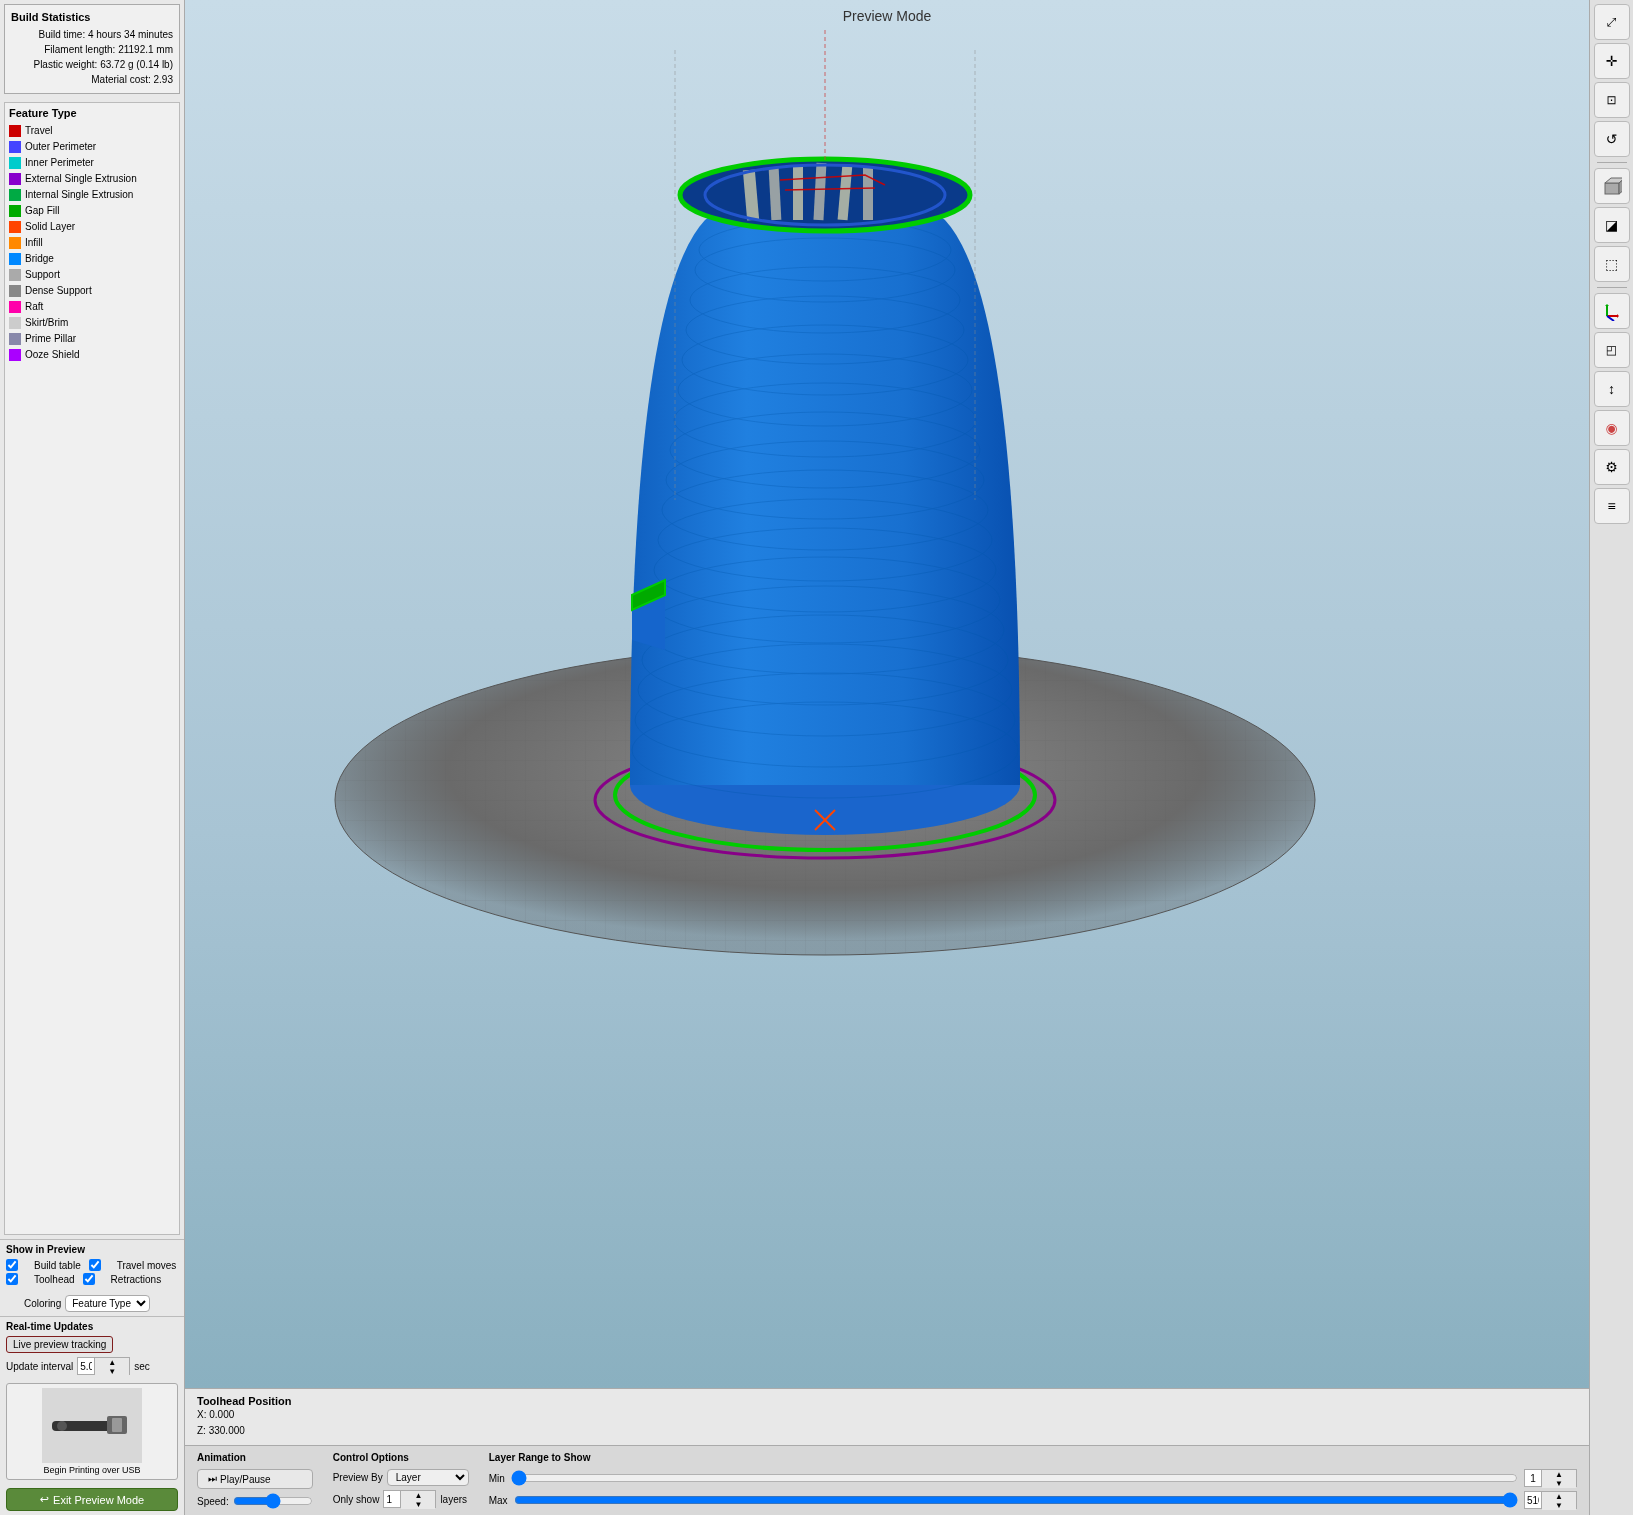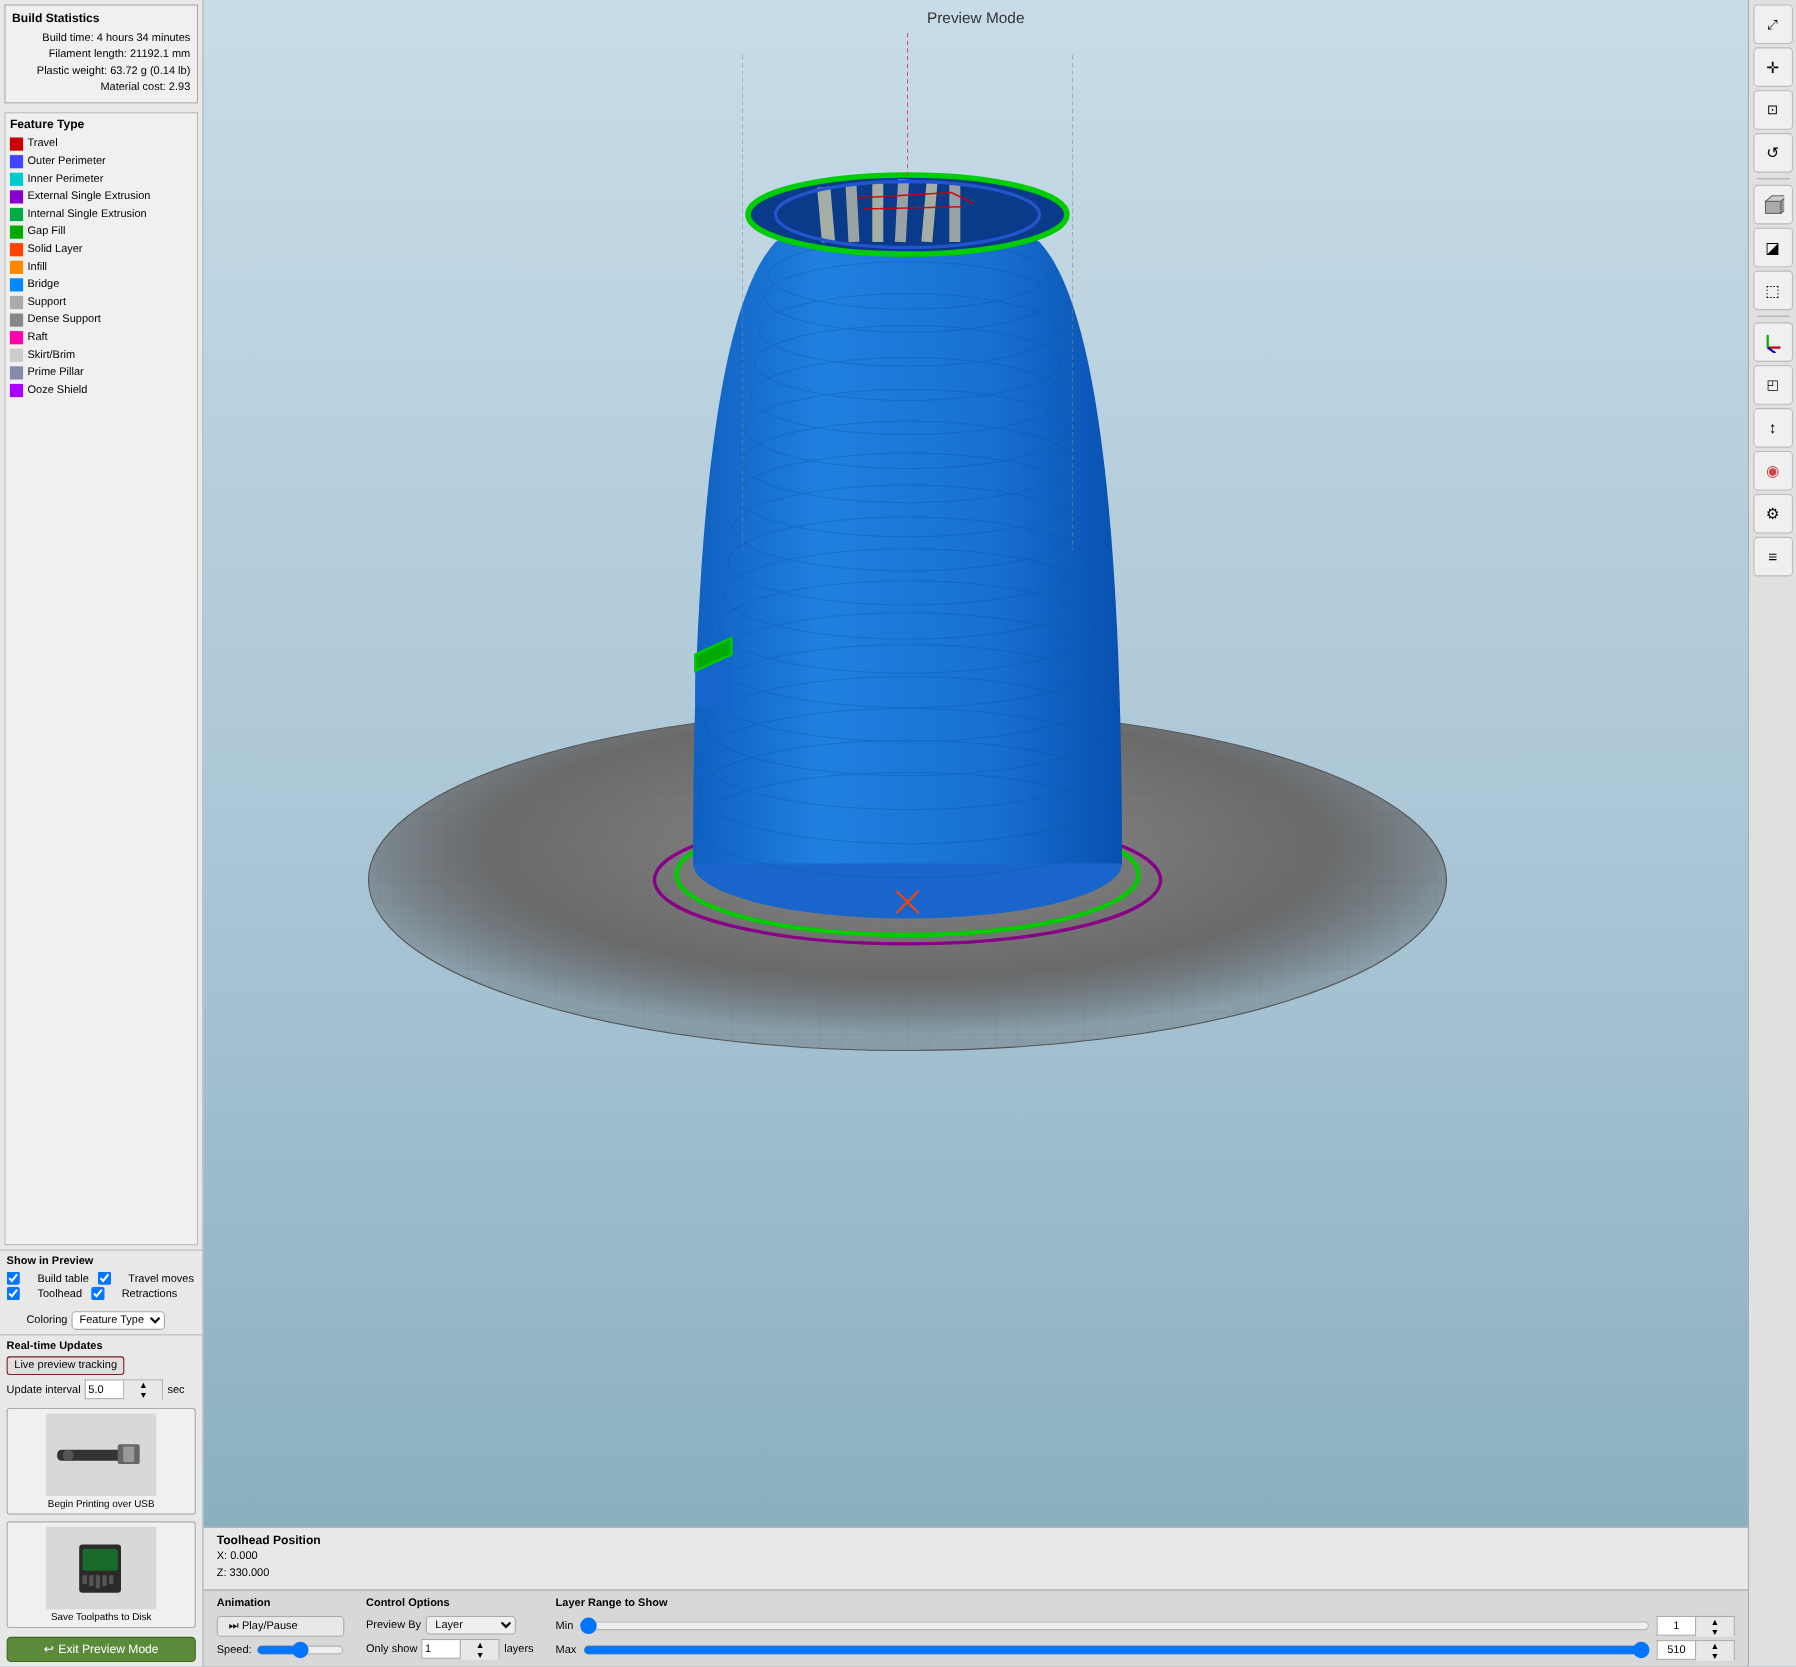--- a/index.html
+++ b/index.html
@@ -72,21 +72,21 @@
 
     
     .right-toolbar { width: 44px; background: #e0e0e0; border-left: 1px solid #aaa; display: flex; flex-direction: column; align-items: center; padding: 4px 2px; gap: 3px; }
     .toolbar-btn { width: 36px; height: 36px; background: #f0f0f0; border: 1px solid #bbb; border-radius: 4px; display: flex; align-items: center; justify-content: center; cursor: pointer; font-size: 14px; }
     .toolbar-divider { width: 30px; height: 1px; background: #aaa; margin: 2px 0; }
 
     .spin-control { width: 36px; height: 18px; display: flex; flex-direction: column; border: 1px solid #aaa; }
     .spin-up, .spin-down { flex: 1; background: #e8e8e8; display: flex; align-items: center; justify-content: center; font-size: 8px; cursor: pointer; border: none; padding: 0; }
 
     .input-with-spin { display: flex; align-items: center; }
-    .input-with-spin input { width: 35px; font-size: 10px; border: 1px solid #aaa; border-right: none; padding: 1px 2px; height: 18px; }
+    .input-with-spin input { width: 17px; font-size: 10px; border: 1px solid #aaa; border-right: none; padding: 1px 2px; height: 18px; }
   </style>
 </head>
 <body>
 
 <div class="main-layout">
 
   <div class="left-panel">
 
     <div class="build-stats">
       <div class="build-stats-title">Build Statistics</div>
@@ -215,35 +215,20 @@
         <div class="thumbnail-img">
 
           <svg width="90" height="60">
             <rect x="5" y="25" width="60" height="10" rx="4" fill="#333"></rect>
             <rect x="60" y="20" width="20" height="18" rx="2" fill="#666"></rect>
             <rect x="65" y="22" width="10" height="14" rx="1" fill="#999"></rect>
             <circle cx="15" cy="30" r="5" fill="#555"></circle>
           </svg>
         </div>
         <div class="thumbnail-label">Begin Printing over USB</div>
-      </div>
-      <div class="thumbnail-card" style="cursor:pointer;">
-        <div class="thumbnail-img">
-
-          <svg width="90" height="60">
-            <rect x="25" y="8" width="38" height="44" rx="3" fill="#2a2a2a"></rect>
-            <rect x="28" y="12" width="32" height="20" rx="2" fill="#1a6a2a"></rect>
-            <rect x="28" y="36" width="4" height="8" fill="#555"></rect>
-            <rect x="34" y="36" width="4" height="10" fill="#555"></rect>
-            <rect x="40" y="36" width="4" height="12" fill="#555"></rect>
-            <rect x="46" y="36" width="4" height="10" fill="#555"></rect>
-            <rect x="52" y="36" width="4" height="8" fill="#555"></rect>
-          </svg>
-        </div>
-        <div class="thumbnail-label">Save Toolpaths to Disk</div>
       </div>
     </div>
 
     <button class="exit-btn">
       <span>↩</span>
       <span>Exit Preview Mode</span>
     </button>
 
   </div>
 

